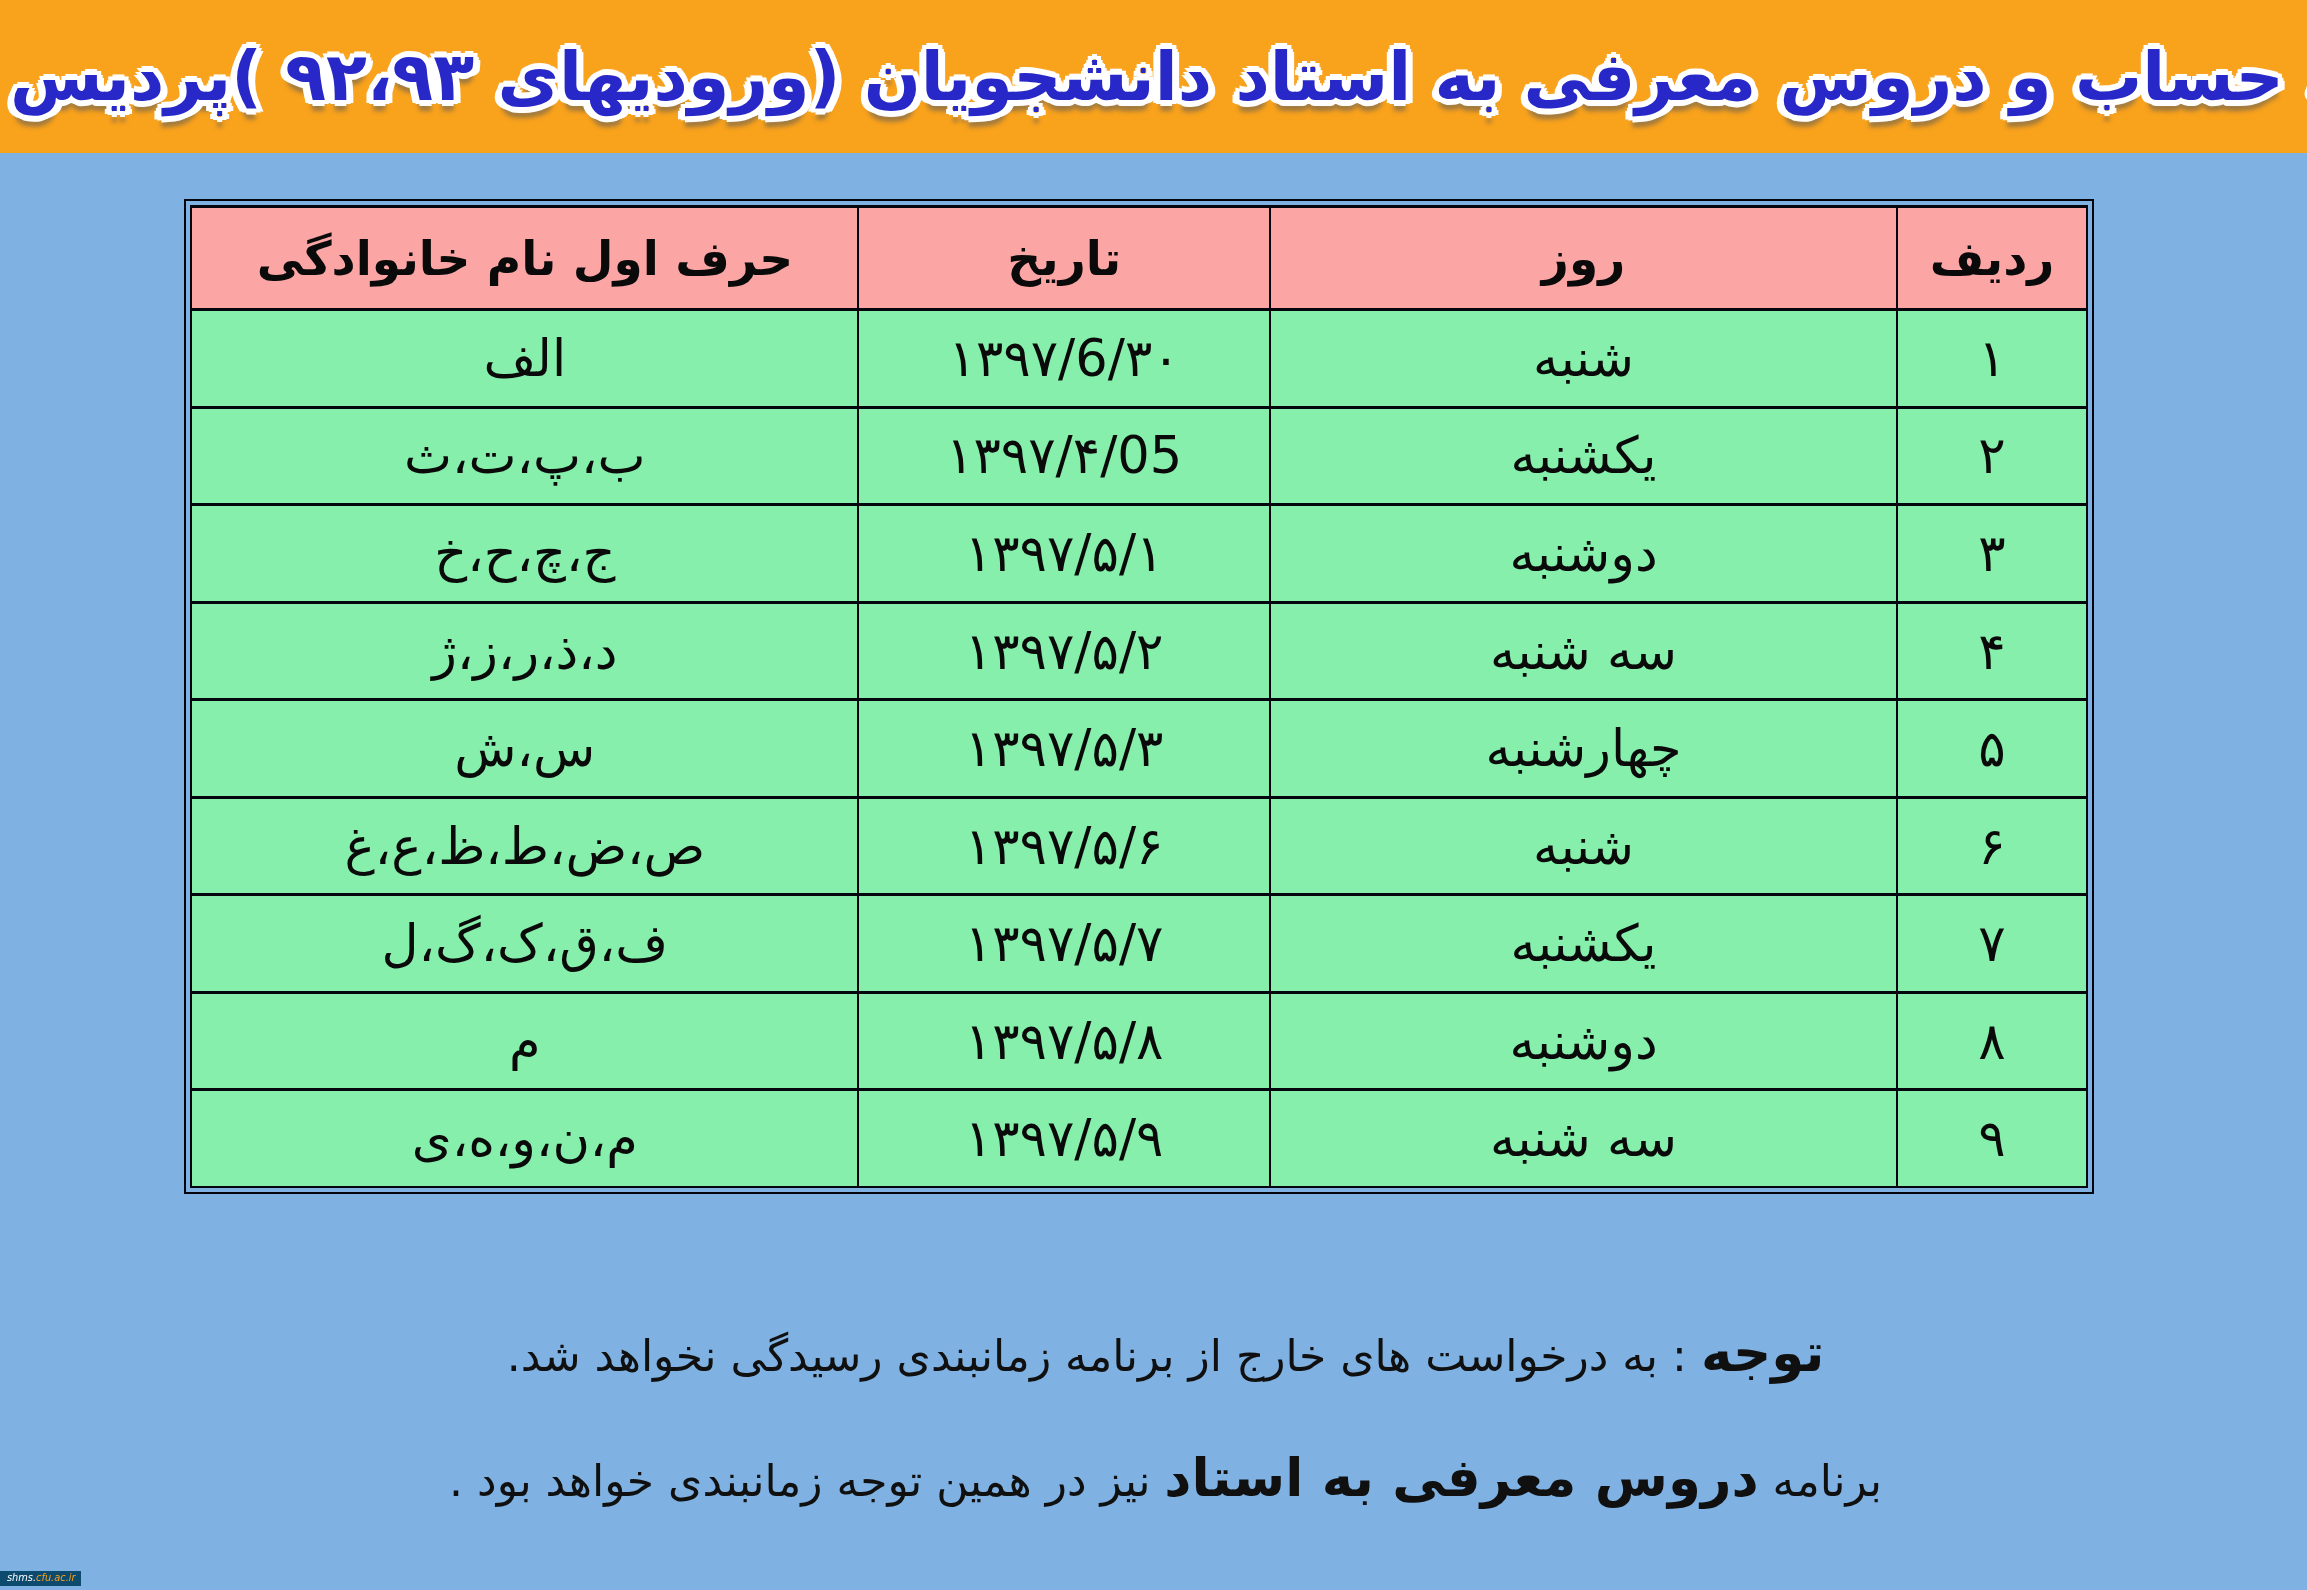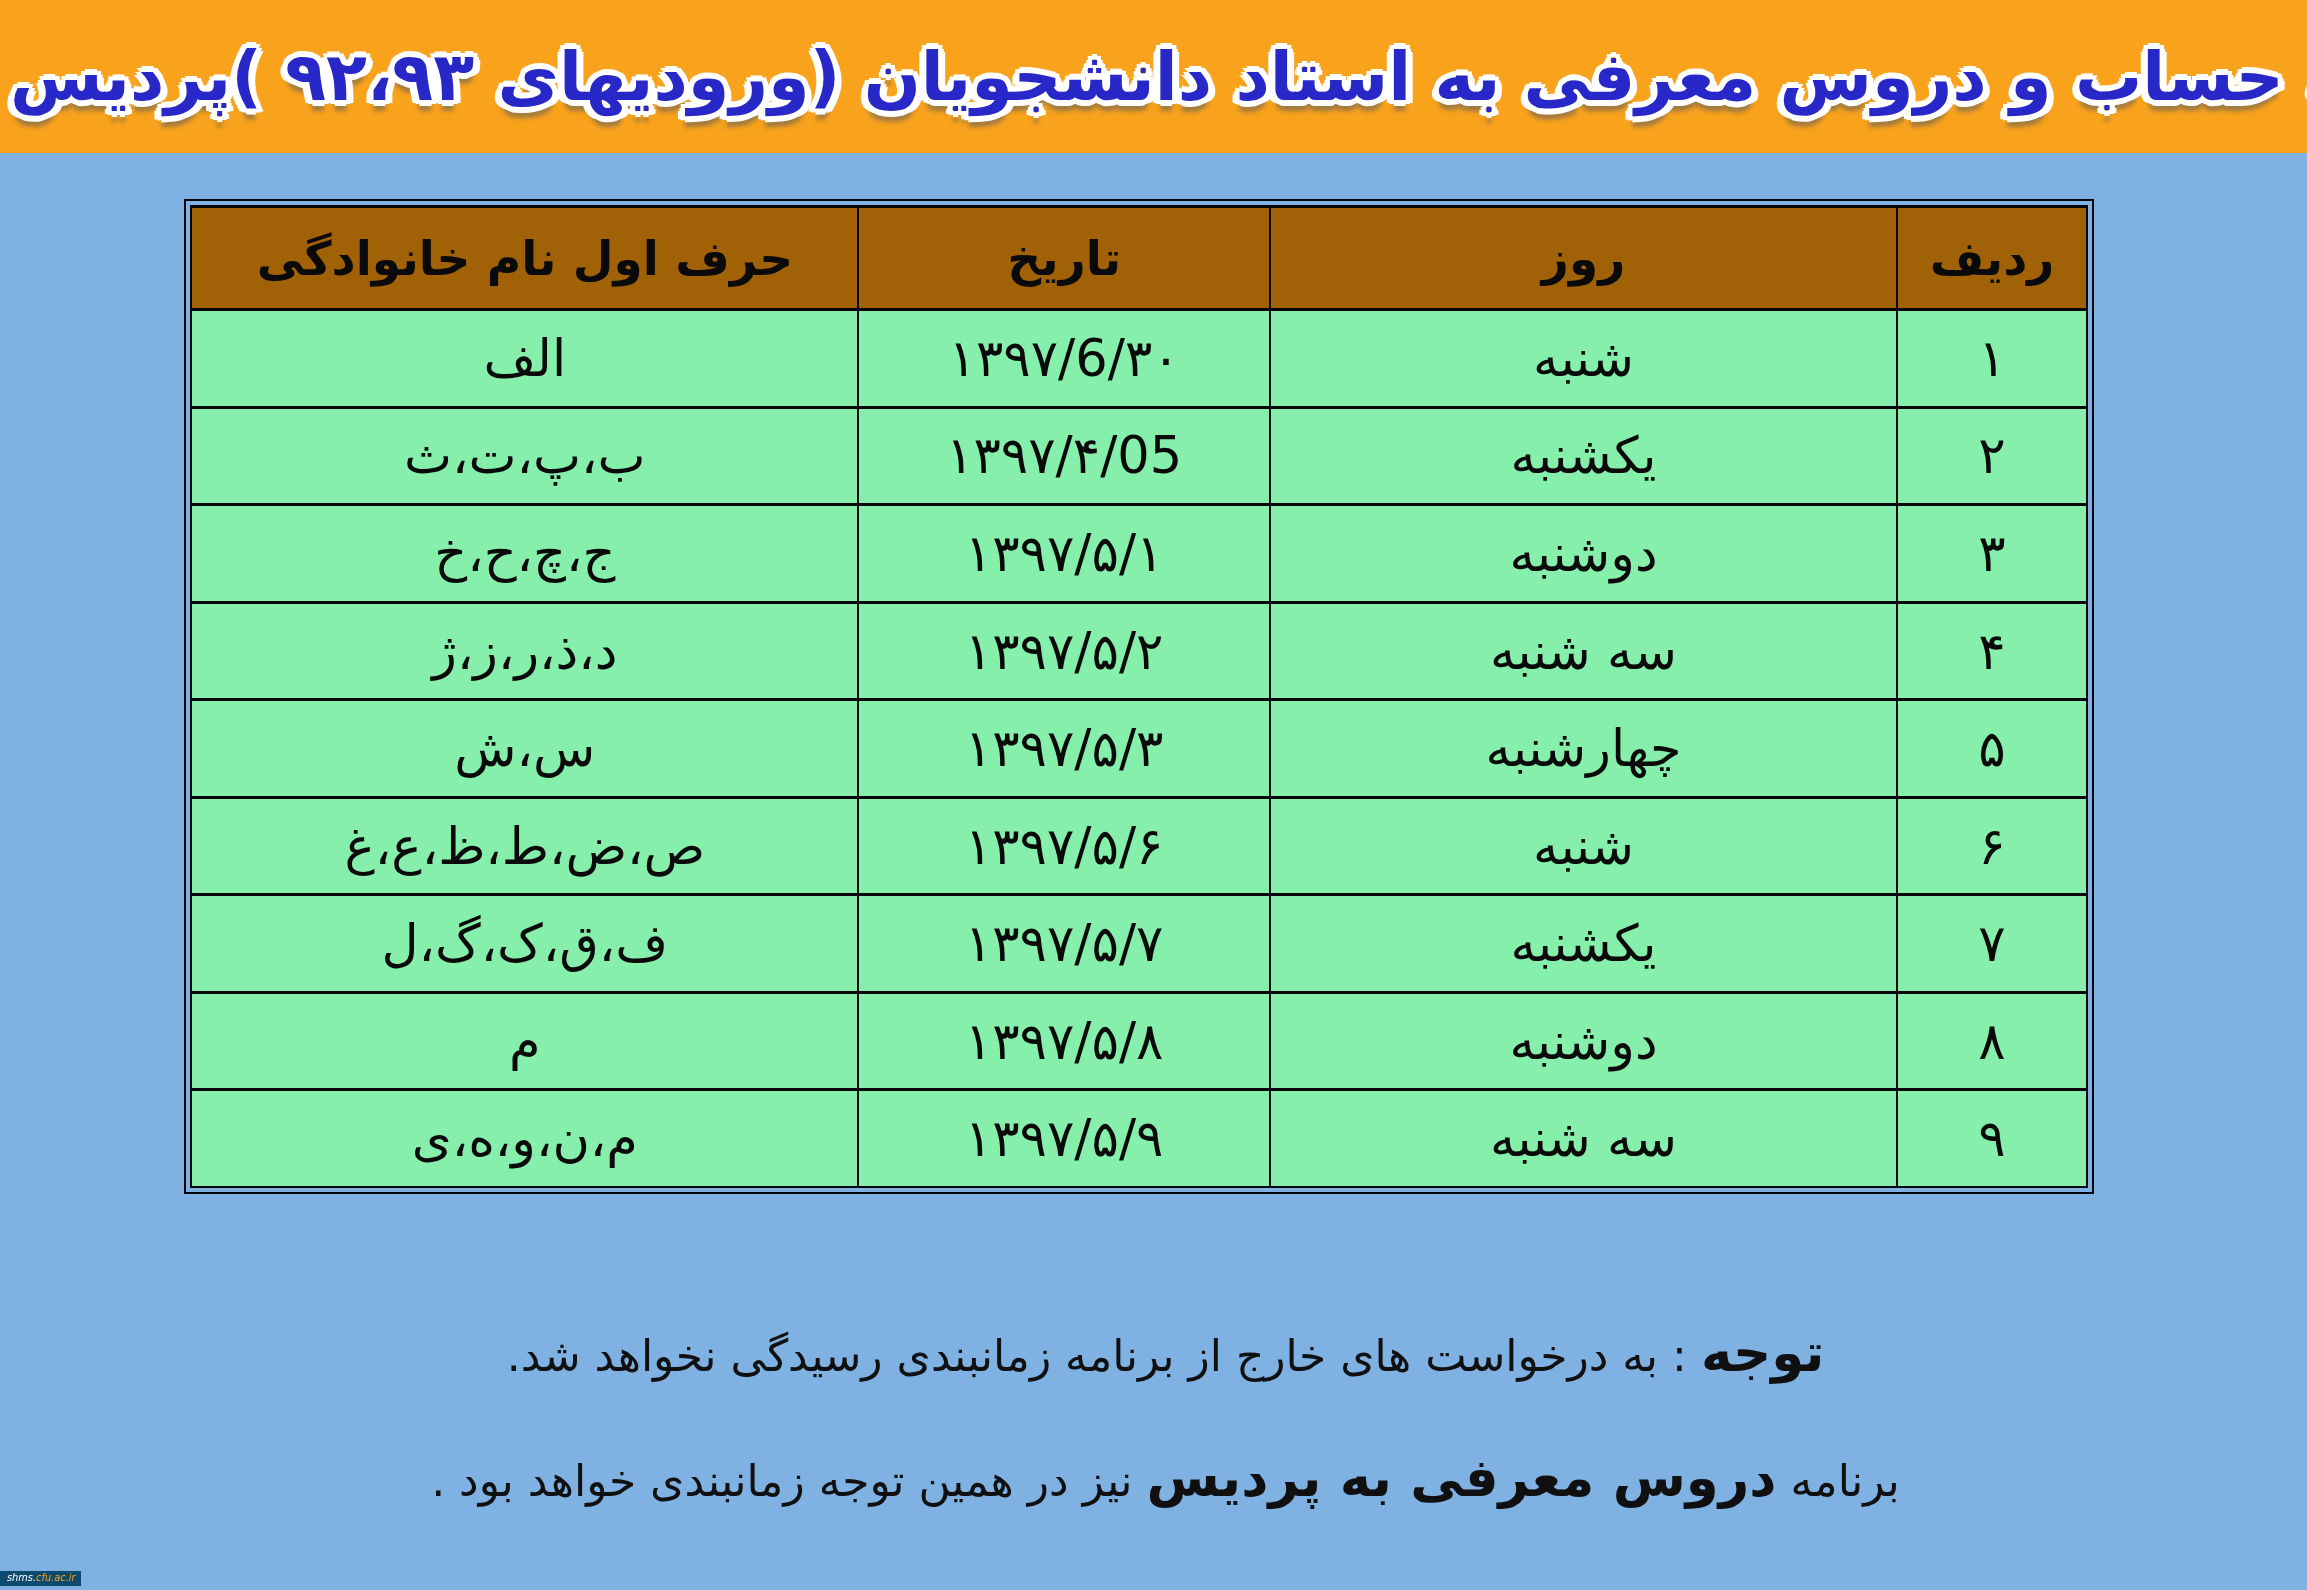--- a/index.html
+++ b/index.html
@@ -44,21 +44,21 @@
     table-layout:fixed;
     direction:rtl;
   }
   table.schedule th,table.schedule td{
     border:2.8px solid #05050e;
     text-align:center;vertical-align:middle;
     overflow:hidden;
   }
   table.schedule tr{border-top:3.5px solid #05050e;}
   th.hdr{
-    background:#a16207;
+    background:#fca5a5;
     color:#0a0a0a;
     font-size:47px;font-weight:bold;
     height:98px;
   }
   td.cell{
     background:#86efac;
     color:#0a0a0a;
     font-size:51px;
   }
   col.c-row{width:10%;}
@@ -168,19 +168,19 @@
         <td class="cell">م،ن،و،ه،ی</td>
       </tr>
     </tbody>
   </table>
 </div>
 
 <div class="note note1">
   <span class="note-bold">توجه</span><span> : به درخواست های خارج از برنامه زمانبندی رسیدگی نخواهد شد.</span>
 </div>
 <div class="note note2">
-  <span>برنامه </span><span class="note-bold">دروس معرفی به پردیس</span><span> نیز در  همین توجه زمانبندی خواهد بود .</span>
+  <span>برنامه </span><span class="note-bold">دروس معرفی به استاد</span><span> نیز در  همین توجه زمانبندی خواهد بود .</span>
 </div>
 
 <div class="watermark">
   <span class="wm-prefix">shms.</span><span class="wm-domain">cfu.ac.ir</span>
 </div>
 
 
 </body></html>

